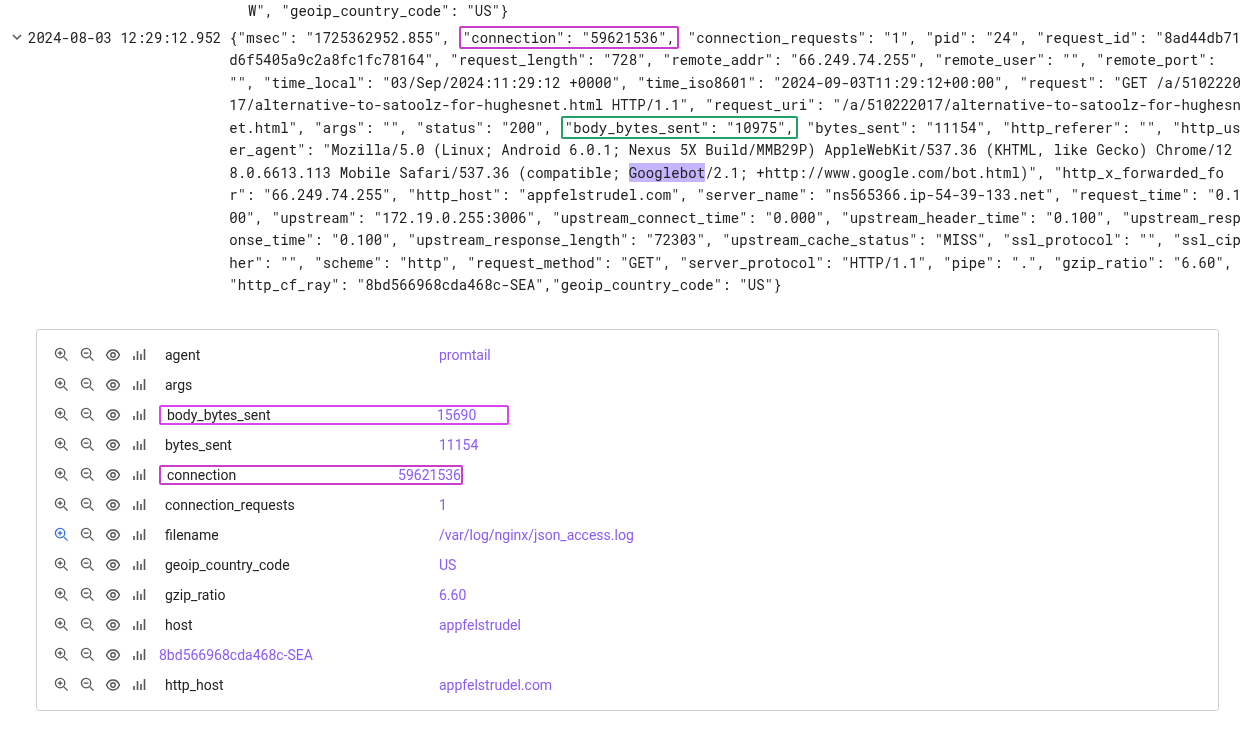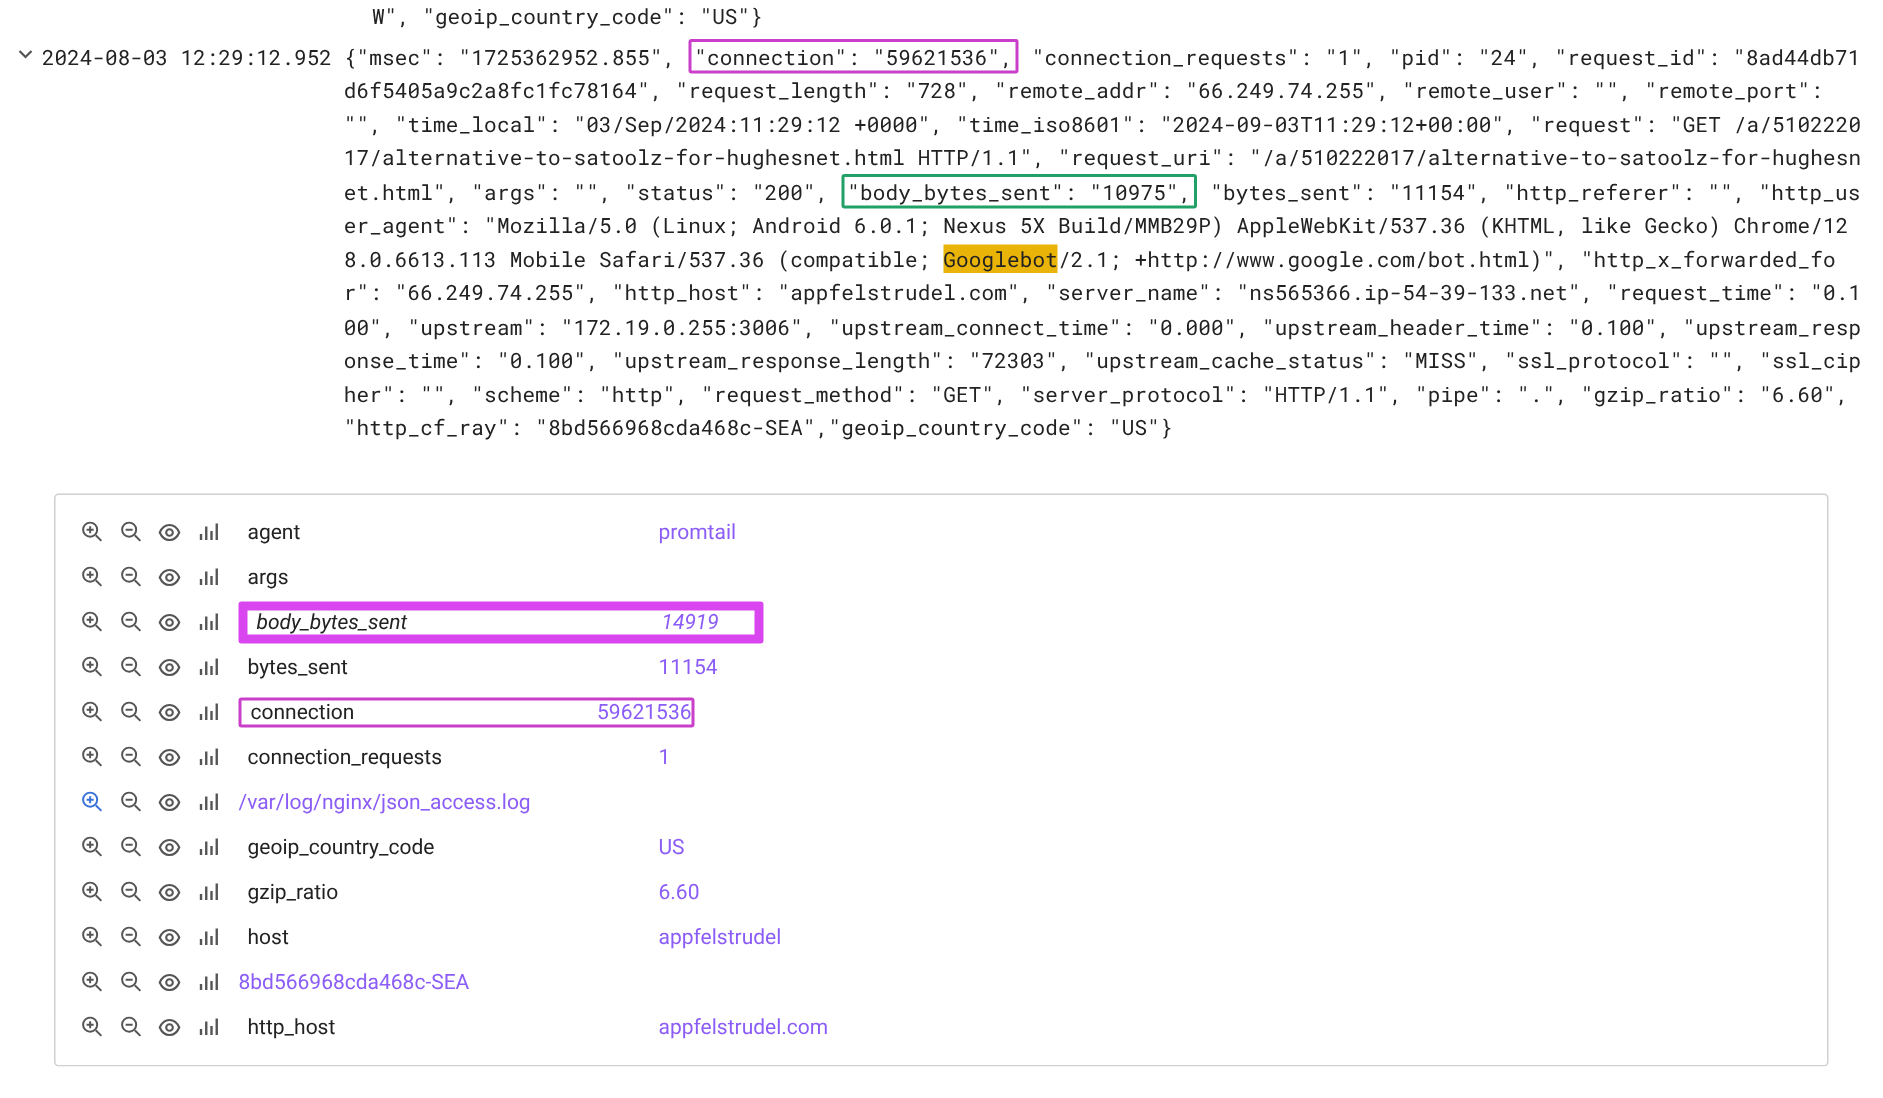--- a/index.html
+++ b/index.html
@@ -47,21 +47,21 @@
       border: 2px solid #21a067;
       border-radius: 2px;
       padding: 0 2px;
     }
     .hl-magenta {
       border: 2px solid #c93fc9;
       border-radius: 2px;
       padding: 0 2px;
     }
     .hl-orange {
-      background: #eab308;
+      background: #c4b5fd;
       color: #222;
     }
     .fields-panel {
       margin: 28px 36px 0 36px;
       border: 1px solid #d0d0d0;
       border-radius: 3px;
       padding: 10px 10px 10px 10px;
     }
     .fields-title {
       font-family: -apple-system, BlinkMacSystemFont, "Segoe UI", Roboto, sans-serif;
@@ -96,23 +96,22 @@
       font-family: -apple-system, BlinkMacSystemFont, "Segoe UI", Roboto, sans-serif;
       width: 280px;
       padding-left: 6px;
       color: #222;
     }
     .field-value {
       font-family: -apple-system, BlinkMacSystemFont, "Segoe UI", Roboto, sans-serif;
       color: #8b5cf6;
     }
     .box-green {
-      border: 6px solid #d946ef;
+      border: 2px solid #d946ef;
       border-radius: 2px;
-      font-style: italic;
     }
     .box-magenta {
       border: 2px solid #c93fc9;
       border-radius: 2px;
     }
     .truncated-top {
       font-family: 'Roboto Mono', monospace;
       line-height: 22.5px;
       padding-left: 248px;
       color: #222;
@@ -233,21 +232,21 @@
         <svg width="14" height="14" viewBox="0 0 14 14" fill="none" stroke="#555" stroke-width="1.6">
               <line x1="2" y1="12" x2="2" y2="8"></line>
               <line x1="5.5" y1="12" x2="5.5" y2="3"></line>
               <line x1="9" y1="12" x2="9" y2="6"></line>
               <line x1="12.5" y1="12" x2="12.5" y2="1"></line>
             </svg>
       </span>
     </div>
     <span class="box-green" style="display: flex; align-items: center; width: 350px;">
           <span class="field-name" style="width: 278px;">body_bytes_sent</span>
-          <span class="field-value" style="margin-left: -2px;">14919</span>
+          <span class="field-value" style="margin-left: -2px;">15690</span>
         </span>
 
   </div>
       <div class="field-row">
     <div class="field-icons">
       <span class="icon-btn zoom-in">
         <svg width="15" height="15" viewBox="0 0 16 16" fill="none" stroke="#555" stroke-width="1.4">
               <circle cx="6.5" cy="6.5" r="5"></circle>
               <line x1="10.5" y1="10.5" x2="14.5" y2="14.5"></line>
               <line x1="4" y1="6.5" x2="9" y2="6.5"></line>
@@ -377,20 +376,21 @@
       </span>
       <span class="icon-btn">
         <svg width="14" height="14" viewBox="0 0 14 14" fill="none" stroke="#555" stroke-width="1.6">
               <line x1="2" y1="12" x2="2" y2="8"></line>
               <line x1="5.5" y1="12" x2="5.5" y2="3"></line>
               <line x1="9" y1="12" x2="9" y2="6"></line>
               <line x1="12.5" y1="12" x2="12.5" y2="1"></line>
             </svg>
       </span>
     </div>
+    <span class="field-name">filename</span>
     <span class="field-value">/var/log/nginx/json_access.log</span>
   </div>
       <div class="field-row">
     <div class="field-icons">
       <span class="icon-btn zoom-in">
         <svg width="15" height="15" viewBox="0 0 16 16" fill="none" stroke="#555" stroke-width="1.4">
               <circle cx="6.5" cy="6.5" r="5"></circle>
               <line x1="10.5" y1="10.5" x2="14.5" y2="14.5"></line>
               <line x1="4" y1="6.5" x2="9" y2="6.5"></line>
               <line x1="6.5" y1="4" x2="6.5" y2="9"></line>

